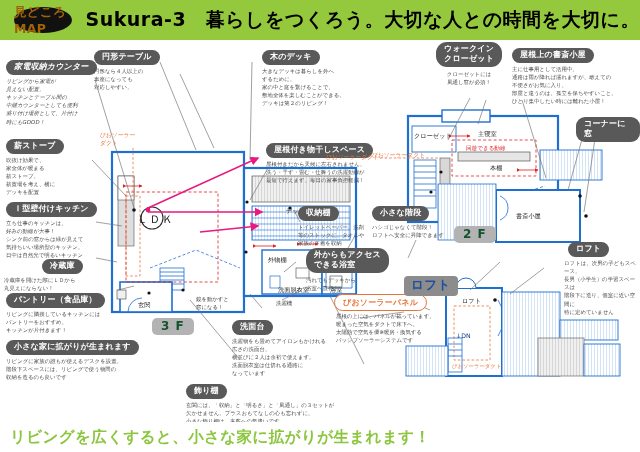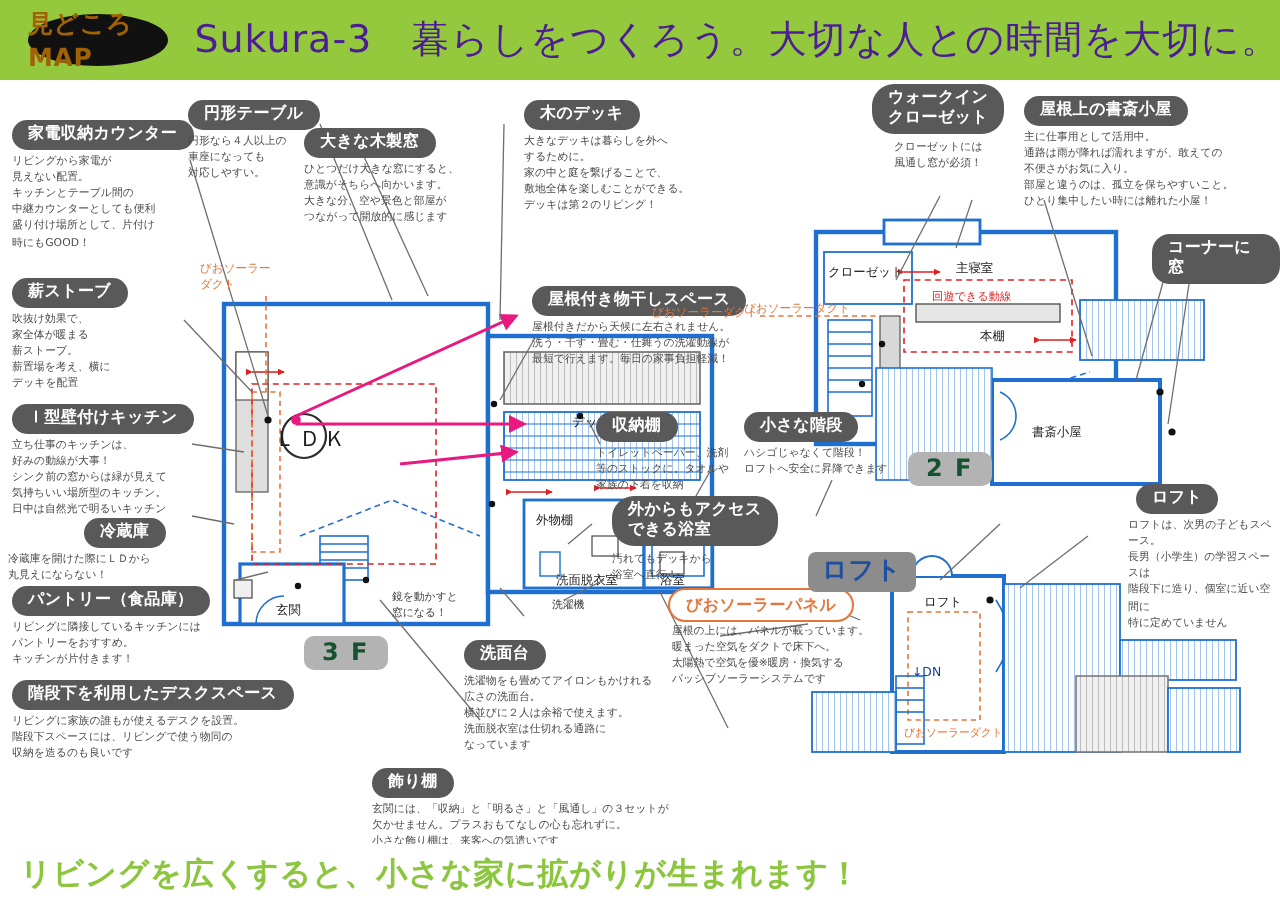--- a/index.html
+++ b/index.html
@@ -14,21 +14,21 @@
   .header{
     position:absolute;left:0;top:0;width:640px;height:40px;
     background:#95c93d;display:flex;align-items:center;
   }
   .header-badge{
     margin-left:14px;width:122px;height:26px;border-radius:50%;
     background:#111111;color:#a16207;display:flex;align-items:center;
     justify-content:center;font-size:12.5px;font-weight:bold;letter-spacing:.3px;
   }
   .header-title{
-    margin-left:13px;color:#4c1d95;font-size:19px;font-weight:normal;
+    margin-left:13px;color:#000000;font-size:19px;font-weight:bold;
     letter-spacing:.5px;white-space:nowrap;
   }
 
   
   .footer{
     position:absolute;left:0;bottom:0;width:508px;height:30px;
     background:#ffffff;display:flex;align-items:center;
   }
   .footer-text{
     margin-left:10px;color:#8cc63e;font-size:15.5px;font-weight:bold;
@@ -298,21 +298,21 @@
       <line x1="584" y1="132" x2="568" y2="190"></line>
       <line x1="596" y1="132" x2="584" y2="212"></line>
       <line x1="416" y1="240" x2="408" y2="258"></line>
       <line x1="544" y1="268" x2="510" y2="294"></line>
       <line x1="500" y1="262" x2="470" y2="290"></line>
       <line x1="406" y1="300" x2="430" y2="310"></line>
       <line x1="360" y1="318" x2="404" y2="312"></line>
     </g>
   </svg>
 
-  <div class="callout" style="left:6px;top:54px;">
+  <div class="callout" style="left:6px;top:54px;font-style:italic;">
     <div class="tag">家電収納カウンター</div>
     <div class="desc">リビングから家電が
 見えない配置。
 キッチンとテーブル間の
 中継カウンターとしても便利
 盛り付け場所として、片付け
 時にもGOOD！</div>
   </div>
 
   <div class="callout" style="left:6px;top:133px;">
@@ -340,48 +340,41 @@
   </div>
 
   <div class="callout" style="left:6px;top:287px;">
     <div class="tag">パントリー（食品庫）</div>
     <div class="desc">リビングに隣接しているキッチンには
 パントリーをおすすめ。
 キッチンが片付きます！</div>
   </div>
 
   <div class="callout" style="left:6px;top:334px;">
-    <div class="tag">階段下を利用したデスクスペース</div>
+    <div class="tag">小さな家に拡がりが生まれます</div>
     <div class="desc">リビングに家族の誰もが使えるデスクを設置。
 階段下スペースには、リビングで使う物同の
 収納を造るのも良いです</div>
   </div>
 
 
   <div class="callout" style="left:186px;top:378px;">
     <div class="tag">飾り棚</div>
     <div class="desc">玄関には、「収納」と「明るさ」と「風通し」の３セットが
 欠かせません。プラスおもてなしの心も忘れずに。
 小さな飾り棚は、来客への気遣いです</div>
   </div>
 
   <div class="callout" style="left:94px;top:44px;">
     <div class="tag">円形テーブル</div>
     <div class="desc">円形なら４人以上の
 車座になっても
 対応しやすい。</div>
   </div>
 
-  <div class="callout" style="left:152px;top:58px;">
-    <div class="tag">大きな木製窓</div>
-    <div class="desc">ひとつだけ大きな窓にすると、
-意識がそちらへ向かいます。
-大きな分、空や景色と部屋が
-つながって開放的に感じます</div>
-  </div>
 
   <div class="callout" style="left:262px;top:44px;">
     <div class="tag">木のデッキ</div>
     <div class="desc">大きなデッキは暮らしを外へ
 するために。
 家の中と庭を繋げることで、
 敷地全体を楽しむことができる。
 デッキは第２のリビング！</div>
   </div>
 

